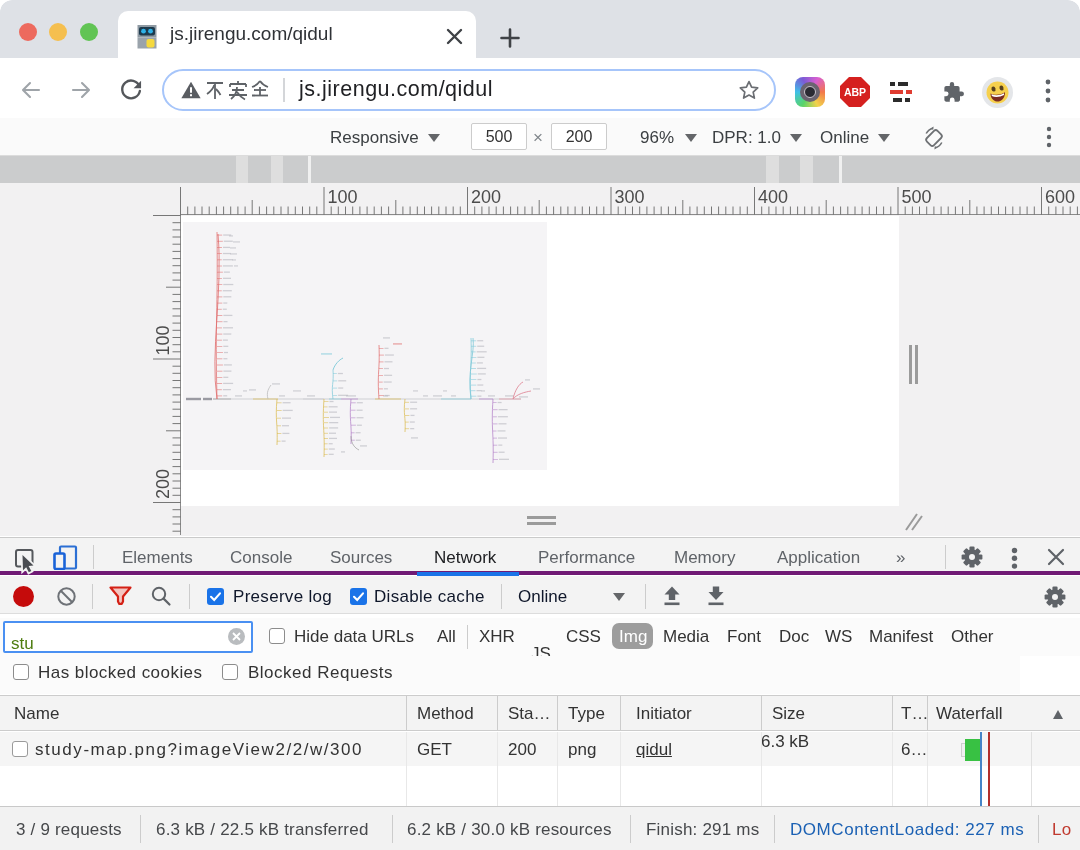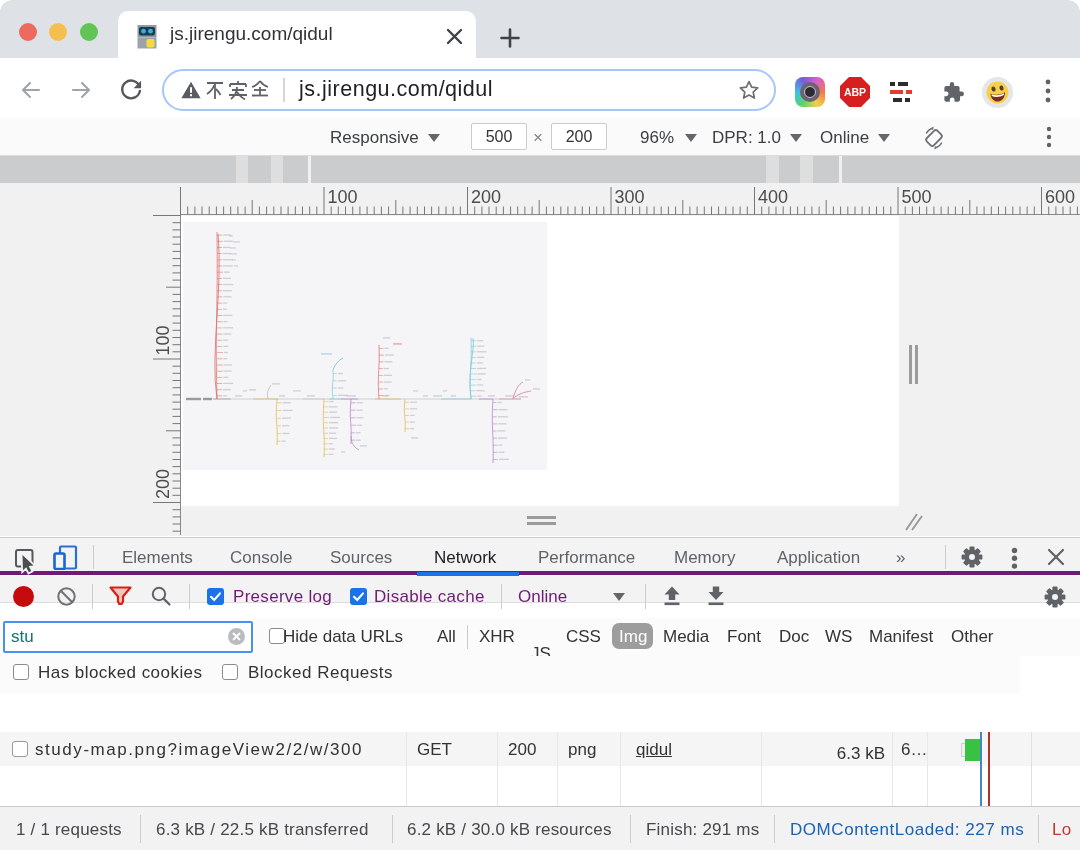--- a/index.html
+++ b/index.html
@@ -19,21 +19,21 @@
 .dinput{position:absolute;top:5px;width:56px;height:27px;border:1px solid #ccc;border-radius:2px;background:#fff;text-align:center;line-height:25px;font-size:16px;color:#333}
 .tri-d{position:absolute;width:0;height:0;border-left:6.5px solid transparent;border-right:6.5px solid transparent;border-top:8px solid #646669}
 
 .strip{position:absolute;left:0;top:156px;width:1080px;height:27px;background:#cbcccd}
 
 .canvas{position:absolute;left:0;top:183px;width:1080px;height:353px;background:#f2f1f2}
 .page{position:absolute;left:180px;top:216px;width:719px;height:290px;background:#fff}
 
 .dt-tabs{position:absolute;left:0;top:537px;width:1080px;height:38px;background:#f3f3f3;border-top:1px solid #cacaca;border-bottom:4px solid #701a75;font-size:17px;color:#5f6368}
 .dt-tab{position:absolute;top:10px;white-space:nowrap}
-.dt-ctrl{position:absolute;left:0;top:576px;width:1080px;height:27px;background:#f3f3f3;border-bottom:1px solid #ddd;font-size:17px;color:#701a75}
+.dt-ctrl{position:absolute;left:0;top:576px;width:1080px;height:38px;background:#f3f3f3;border-bottom:1px solid #ddd;font-size:17px;color:#0f172a}
 .dt-filter{position:absolute;left:0;top:618px;width:1080px;height:38px;background:#fbfbfb;font-size:17px;color:#333}
 .dt-blocked{position:absolute;left:0;top:656px;width:1020px;height:38px;background:#fbfbfb;font-size:17px;color:#333}
 .cb{position:absolute;width:16px;height:16px;border:1.5px solid #8c8c8c;border-radius:3px;background:#fff}
 .cbx{position:absolute;width:17px;height:17px;border-radius:3px;background:#1a73e8}
 .vline{position:absolute;width:1px;background:#ccc}
 
 .thead{position:absolute;left:0;top:695px;width:1080px;height:36px;background:#f3f3f3;border-top:1px solid #ccc;border-bottom:1px solid #ccc;font-size:17px;color:#333}
 .th{position:absolute;top:8px;white-space:nowrap}
 .row1{position:absolute;left:0;top:732px;width:1080px;height:34px;background:#f5f5f5;font-size:17px;color:#333}
 .rows{position:absolute;left:0;top:732px;width:1080px;height:74px}
@@ -706,27 +706,27 @@
           <rect x="-2.6" y="-10.4" width="5.2" height="5" rx="1.2" fill="#5f6368" transform="rotate(270)"></rect>
           <rect x="-2.6" y="-10.4" width="5.2" height="5" rx="1.2" fill="#5f6368" transform="rotate(315)"></rect>
           <circle r="7.4" fill="#5f6368"></circle>
           <circle r="3" fill="#f3f3f3"></circle>
         </g>
   </svg>
 </div>
 
 <div class="dt-filter">
   <div class="abs" style="left:3px;top:3px;width:250px;height:32px;background:#fff;border:2px solid #4a90f2;border-radius:2px"></div>
-  <div class="abs" style="left:11px;top:9px;color:#0f766e">stu</div>
+  <div class="abs" style="left:11px;top:16px;color:#4d7c0f">stu</div>
   <div class="abs" style="left:228px;top:10px;width:17px;height:17px;border-radius:50%;background:#b9bcbf"></div>
   <svg class="abs" style="left:231px;top:13px" width="11" height="11" viewBox="0 0 11 11">
         <path d="M2 2 L9 9 M9 2 L2 9" stroke="#fff" stroke-width="1.8"></path>
       </svg>
   <div class="cb" style="left:269px;top:10px"></div>
-  <div class="abs" style="left:283px;top:9px">Hide data URLs</div>
+  <div class="abs" style="left:294px;top:9px">Hide data URLs</div>
   <div class="abs" style="left:437px;top:9px">All</div>
   <div class="vline" style="left:467px;top:7px;height:24px"></div>
   <div class="abs" style="left:479px;top:9px">XHR</div>
   <div class="abs" style="left:531px;top:26px">JS</div>
   <div class="abs" style="left:566px;top:9px">CSS</div>
   <div class="abs" style="left:612px;top:5px;width:41px;height:26px;background:#9d9d9d;border-radius:7px"></div>
   <div class="abs" style="left:619px;top:9px;color:#fff">Img</div>
   <div class="abs" style="left:663px;top:9px">Media</div>
   <div class="abs" style="left:727px;top:9px">Font</div>
   <div class="abs" style="left:779px;top:9px">Doc</div>
@@ -735,47 +735,65 @@
   <div class="abs" style="left:951px;top:9px">Other</div>
 </div>
 
 <div class="dt-blocked">
   <div class="cb" style="left:13px;top:8px"></div>
   <div class="abs" style="left:38px;top:7px;letter-spacing:0.45px">Has blocked cookies</div>
   <div class="cb" style="left:222px;top:8px"></div>
   <div class="abs" style="left:248px;top:7px;letter-spacing:0.5px">Blocked Requests</div>
 </div>
 
+<div class="thead">
+  <div class="th" style="left:14px">Name</div>
+  <div class="th" style="left:417px">Method</div>
+  <div class="th" style="left:508px">Sta…</div>
+  <div class="th" style="left:568px">Type</div>
+  <div class="th" style="left:636px">Initiator</div>
+  <div class="th" style="left:772px">Size</div>
+  <div class="th" style="left:901px">T…</div>
+  <div class="th" style="left:936px">Waterfall</div>
+  <div class="abs" style="left:1053px;top:14px;width:0;height:0;border-left:5.5px solid transparent;border-right:5.5px solid transparent;border-bottom:9px solid #5f6368"></div>
+  <div class="vline" style="left:406px;top:0;height:35px"></div>
+  <div class="vline" style="left:497px;top:0;height:35px"></div>
+  <div class="vline" style="left:557px;top:0;height:35px"></div>
+  <div class="vline" style="left:620px;top:0;height:35px"></div>
+  <div class="vline" style="left:761px;top:0;height:35px"></div>
+  <div class="vline" style="left:892px;top:0;height:35px"></div>
+  <div class="vline" style="left:927px;top:0;height:35px"></div>
+</div>
 <div class="row1">
   <div class="cb" style="left:12px;top:9px;border-color:#9a9a9a"></div>
   <div class="abs" style="left:35px;top:8px;letter-spacing:1.55px">study-map.png?imageView2/2/w/300</div>
   <div class="abs" style="left:417px;top:8px">GET</div>
   <div class="abs" style="left:508px;top:8px">200</div>
   <div class="abs" style="left:568px;top:8px">png</div>
   <div class="abs" style="left:636px;top:8px;text-decoration:underline">qidul</div>
-  <div class="abs" style="left:761px;top:12px;width:124px;text-align:right">6.3 kB</div>
+  <div class="abs" style="left:761px;top:0;width:124px;text-align:left">6.3 kB</div>
   <div class="abs" style="left:901px;top:8px">6…</div>
   <div class="abs" style="left:961px;top:11px;width:6px;height:14px;border:1px solid #cfcfcf;background:#f0f0f0"></div>
   <div class="abs" style="left:965px;top:7px;width:15px;height:22px;background:#38c143"></div>
 </div>
 <div class="rows">
   <div class="abs" style="left:406px;top:0;width:1px;height:74px;background:#e8e8e8"></div>
   <div class="abs" style="left:497px;top:0;width:1px;height:74px;background:#e8e8e8"></div>
   <div class="abs" style="left:557px;top:0;width:1px;height:74px;background:#e8e8e8"></div>
   <div class="abs" style="left:620px;top:0;width:1px;height:74px;background:#e8e8e8"></div>
   <div class="abs" style="left:761px;top:0;width:1px;height:74px;background:#e8e8e8"></div>
   <div class="abs" style="left:892px;top:0;width:1px;height:74px;background:#e8e8e8"></div>
   <div class="abs" style="left:927px;top:0;width:1px;height:74px;background:#e8e8e8"></div>
   <div class="abs" style="left:1031px;top:0;width:1px;height:74px;background:#e0e0e0"></div>
   <div class="abs" style="left:980px;top:0;width:2px;height:74px;background:#4585c8"></div>
   <div class="abs" style="left:988px;top:0;width:2px;height:74px;background:#b22f2b"></div>
 </div>
 
 <div class="status">
-  <div class="st" style="left:16px">1 / 1 requests</div>
+  <div class="st" style="left:16px">3 / 9 requests</div>
   <div class="vline" style="left:140px;top:8px;height:28px"></div>
   <div class="st" style="left:156px">6.3 kB / 22.5 kB transferred</div>
   <div class="vline" style="left:392px;top:8px;height:28px"></div>
   <div class="st" style="left:407px">6.2 kB / 30.0 kB resources</div>
   <div class="vline" style="left:630px;top:8px;height:28px"></div>
   <div class="st" style="left:646px">Finish: 291 ms</div>
   <div class="vline" style="left:774px;top:8px;height:28px"></div>
   <div class="st" style="left:790px;color:#1b61b4;letter-spacing:0.55px">DOMContentLoaded: 227 ms</div>
   <div class="vline" style="left:1038px;top:8px;height:28px"></div>
   <div class="st" style="left:1052px;color:#c03a2f">Lo</div>

